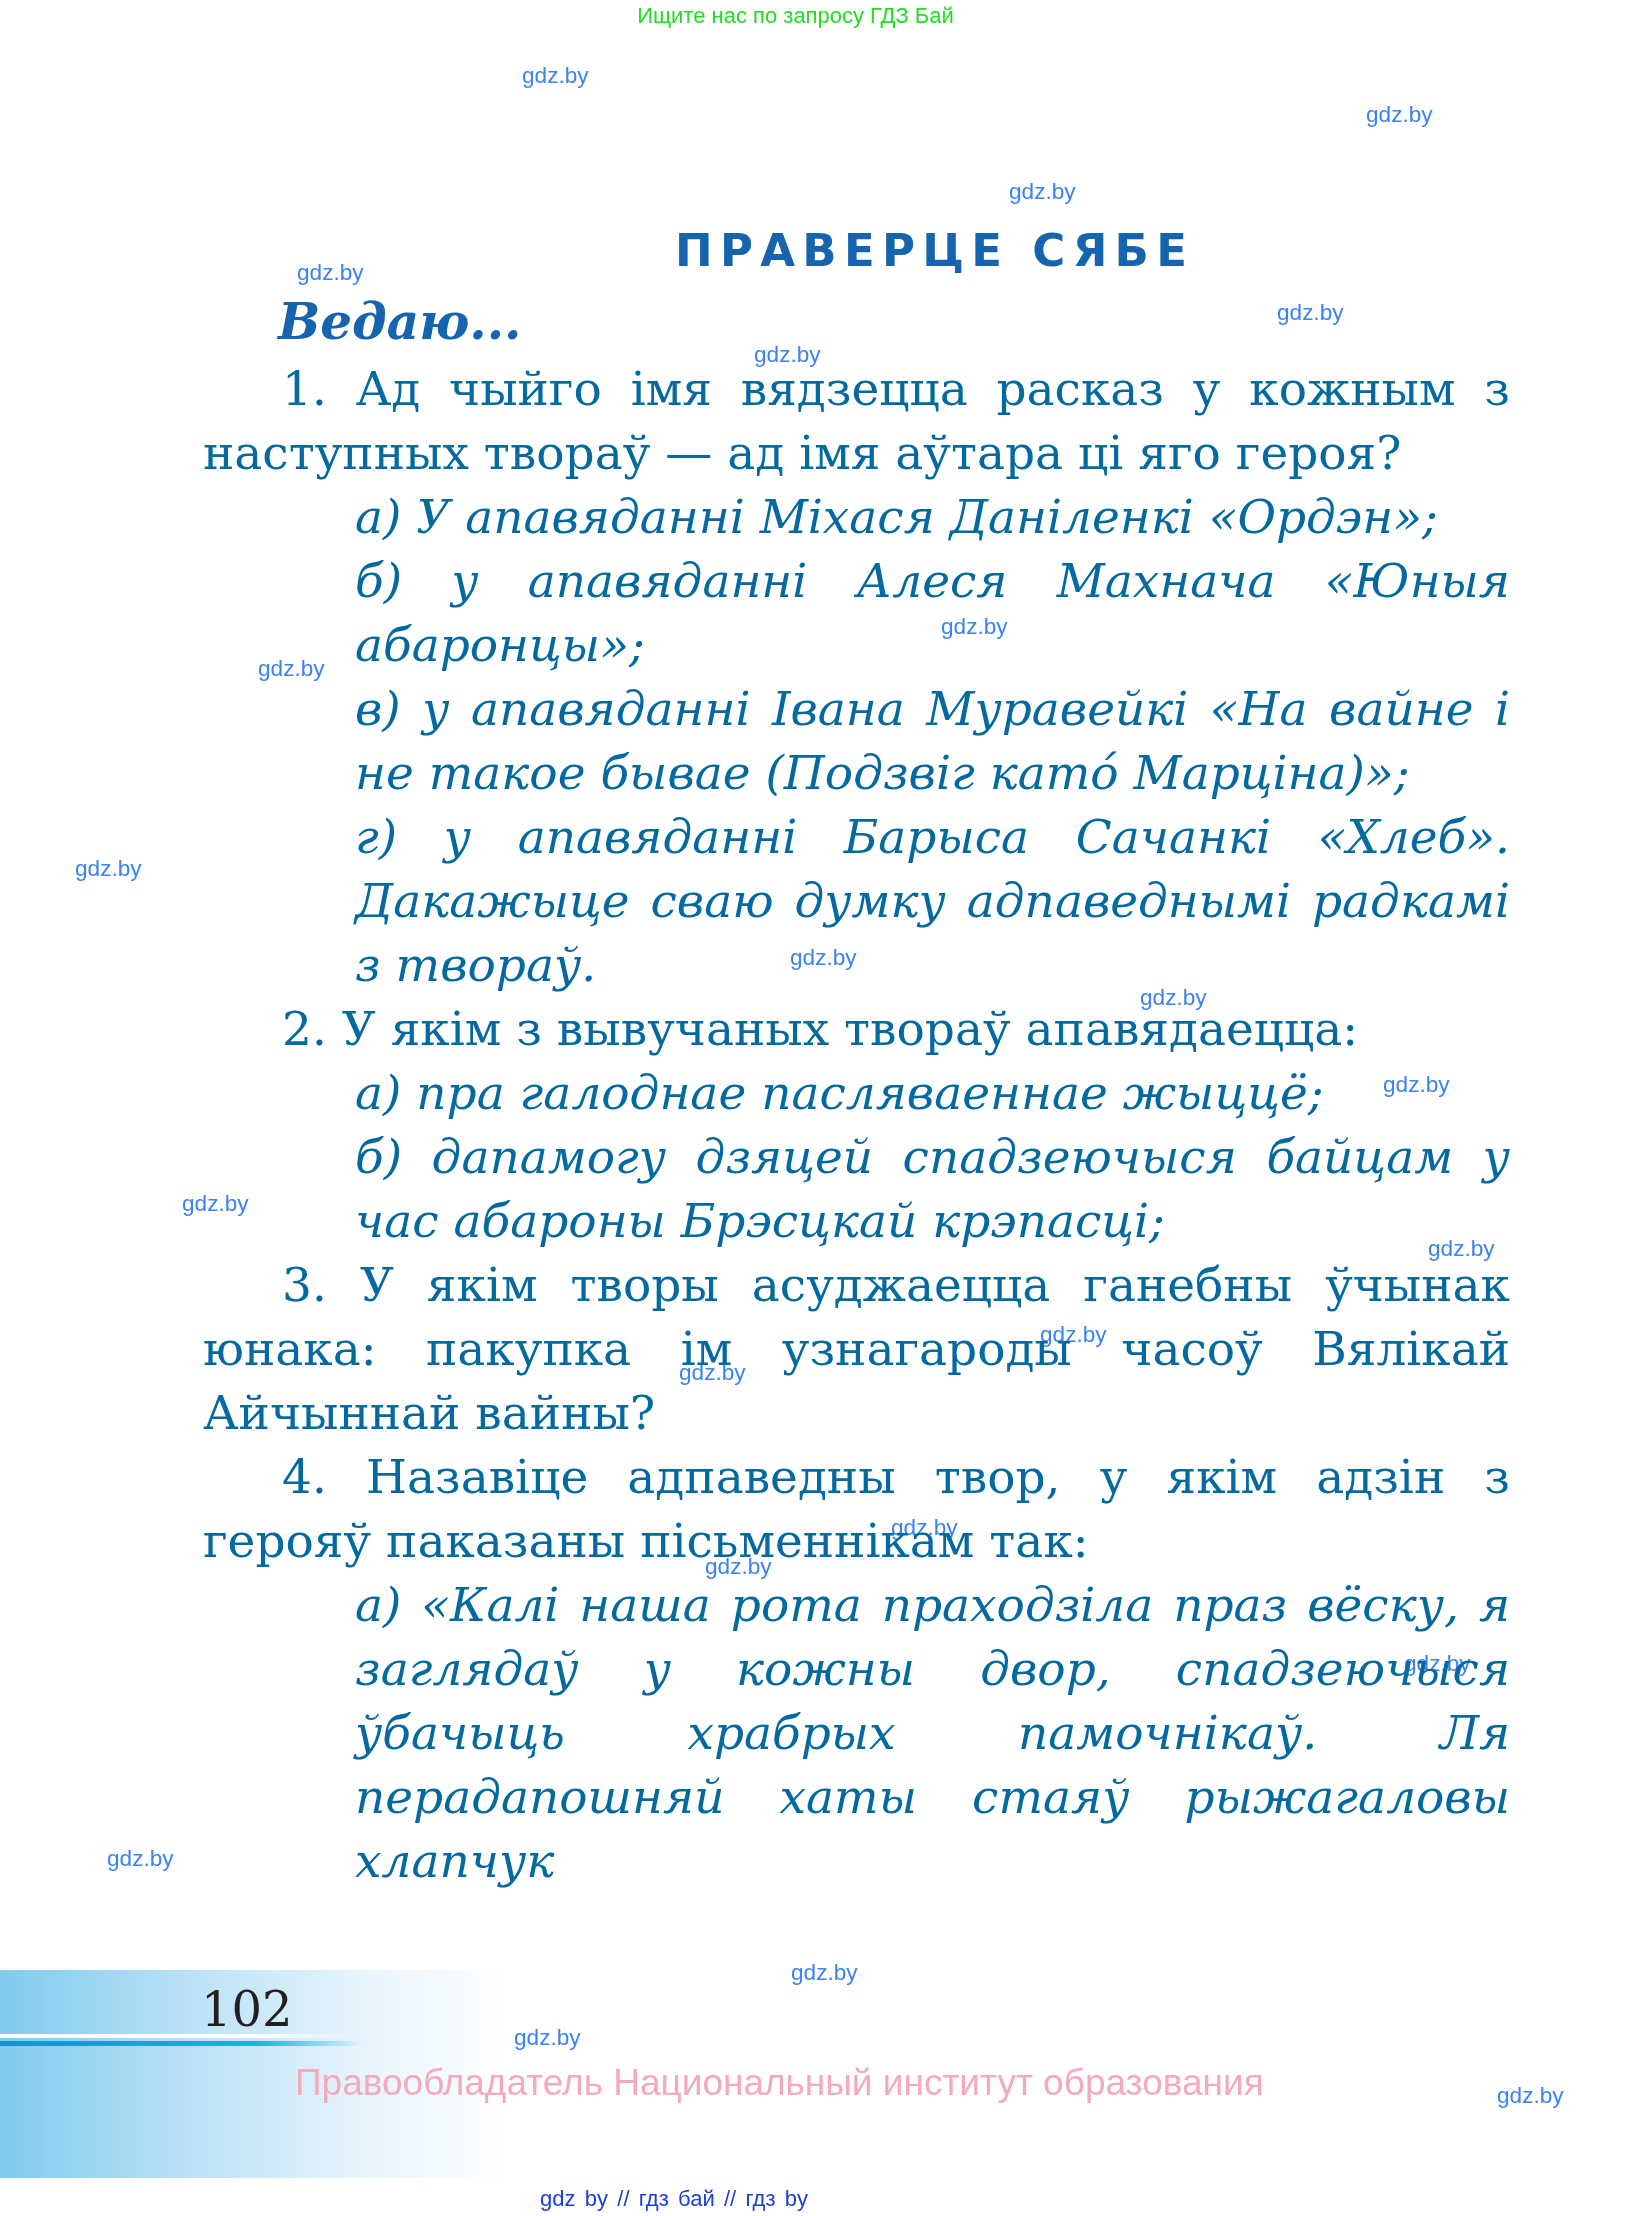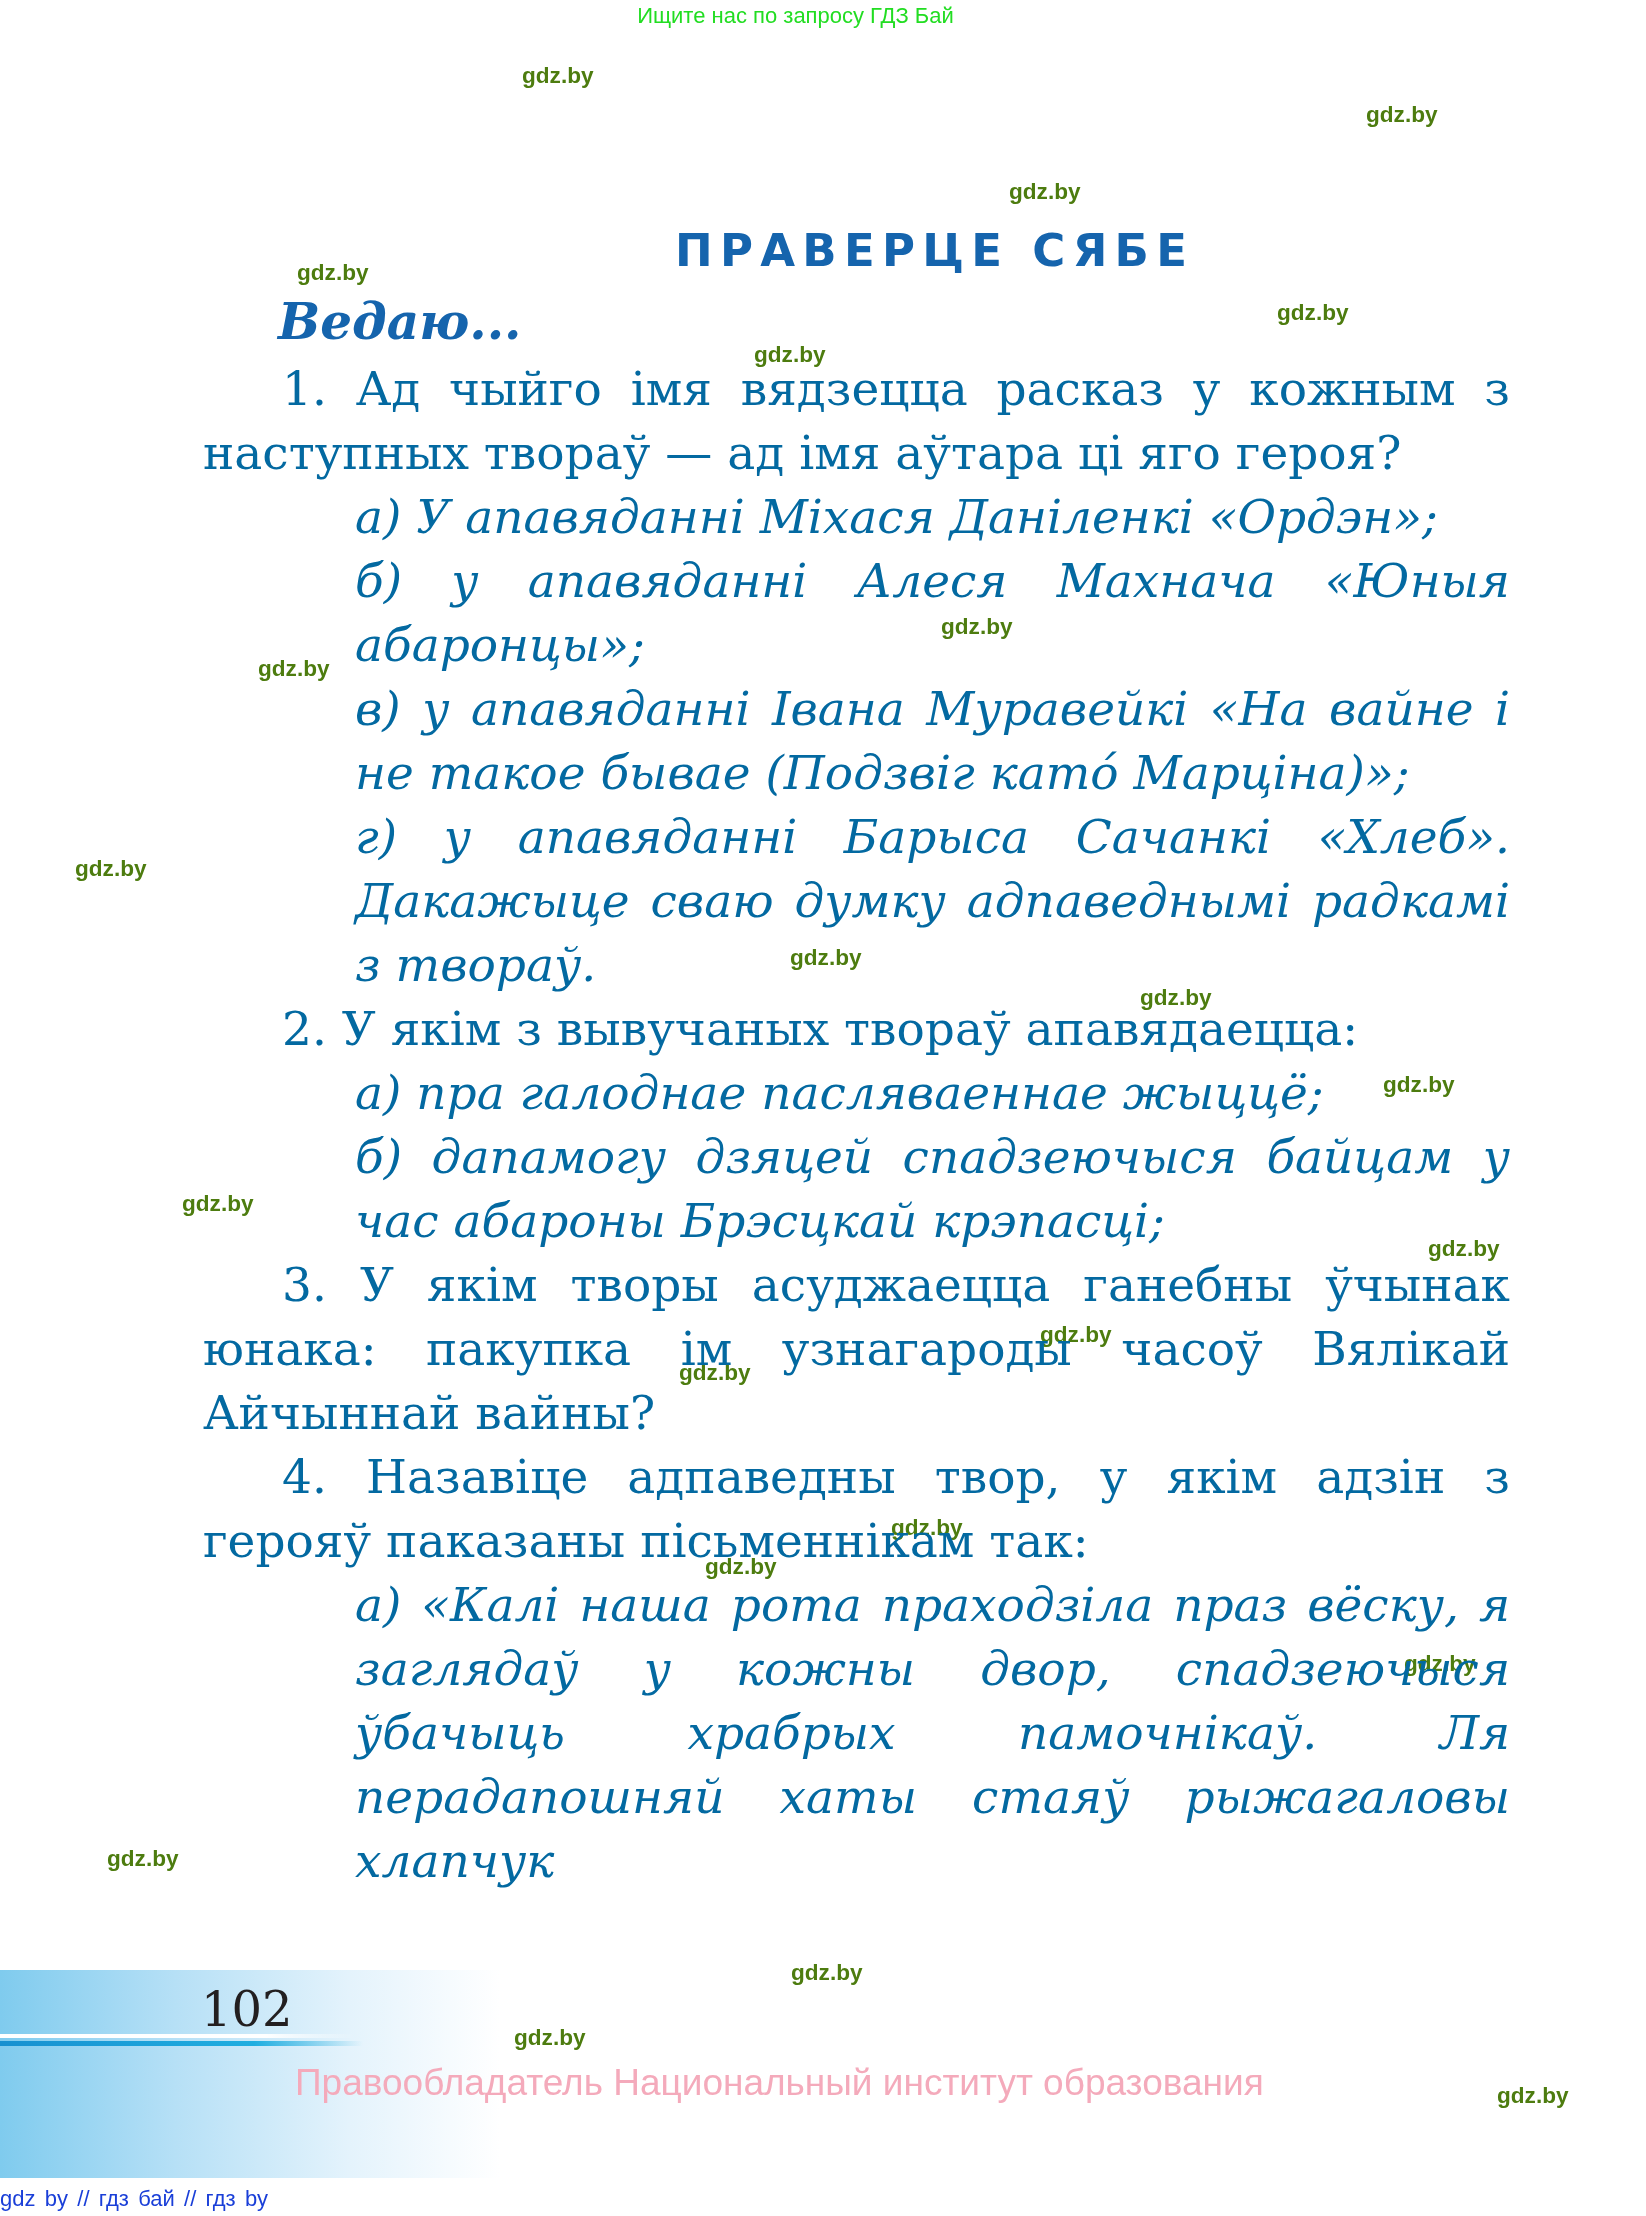--- a/index.html
+++ b/index.html
@@ -6,21 +6,21 @@
     body {
       width: 1647px; height: 2216px; position: relative; overflow: hidden;
       background: #ffffff; font-family: "DejaVu Serif", serif; color: #231f20;
     }
     .top-banner {
       position: absolute; top: 3.2px; left: 0; width: 1591px; text-align: center;
       font-family: "Liberation Sans", sans-serif; font-size: 22px; color: #22dd22;
     }
     .wm {
       position: absolute; font-family: "Liberation Sans", sans-serif;
-      font-size: 22.6px; color: #4d7c0f; white-space: nowrap; font-weight: bold;
+      font-size: 22.6px; color: #3b82f6; white-space: nowrap;
     }
     .section-title {
       position: absolute; top: 224px; left: 675px;
       font-family: "DejaVu Sans", sans-serif; font-weight: bold;
       font-size: 45px; letter-spacing: 7.3px; color: #1564ad;
     }
     .subsection-title {
       position: absolute; top: 292px; left: 278px;
       font-family: "DejaVu Serif", serif; font-style: italic; font-weight: bold;
       font-size: 50px; color: #1564ad; text-align: right;
@@ -48,21 +48,21 @@
     }
     .page-number {
       position: absolute; top: 1981px; left: 201px;
       font-family: "DejaVu Serif", serif; font-size: 48px; color: #231f20;
     }
     .copyright {
       position: absolute; top: 2062px; left: 295px;
       font-family: "Liberation Sans", sans-serif; font-size: 37px; color: #f4aabb;
     }
     .bottom-links {
-      position: absolute; top: 2186px; left: 0; width: 1348px; text-align: left;
+      position: absolute; top: 2186px; left: 0; width: 1348px; text-align: center;
       font-family: "Liberation Sans", sans-serif; font-size: 22px; color: #1a3fd8;
       word-spacing: 3.2px;
     }
   </style>
 </head>
 <body>
 
 <div class="top-banner">Ищите нас по запросу ГДЗ Бай</div>
 
 <div id="watermarks">

